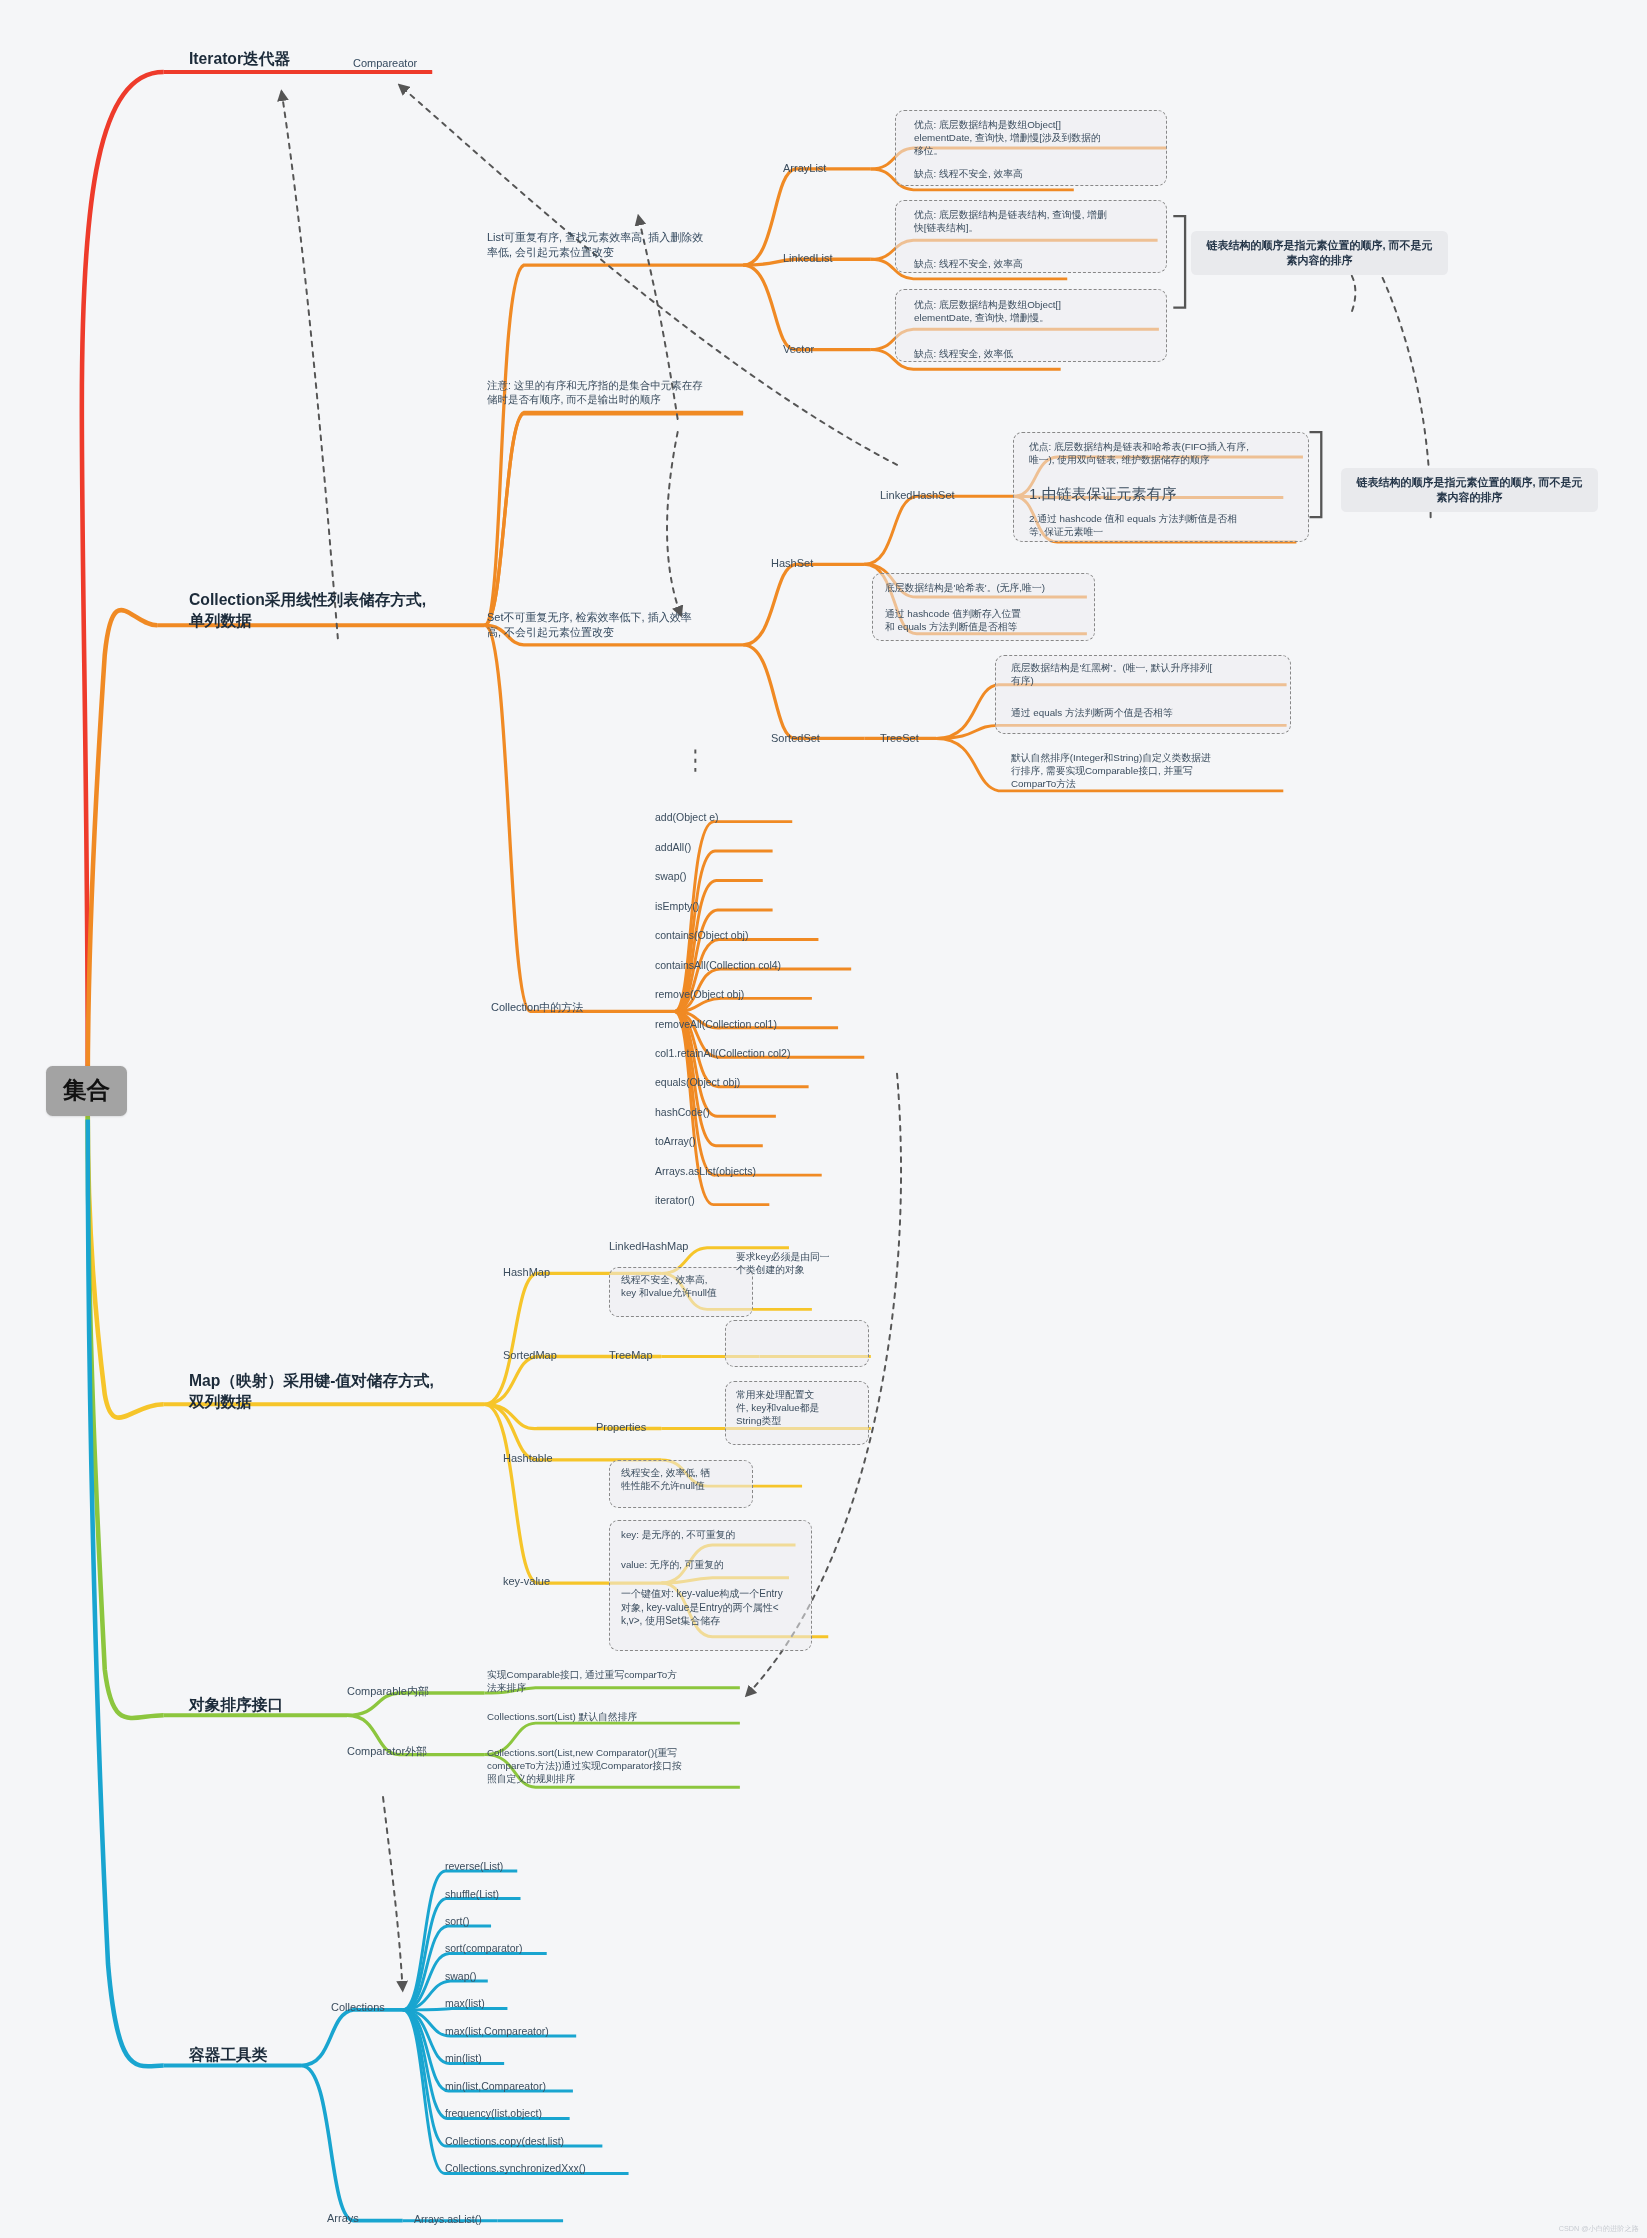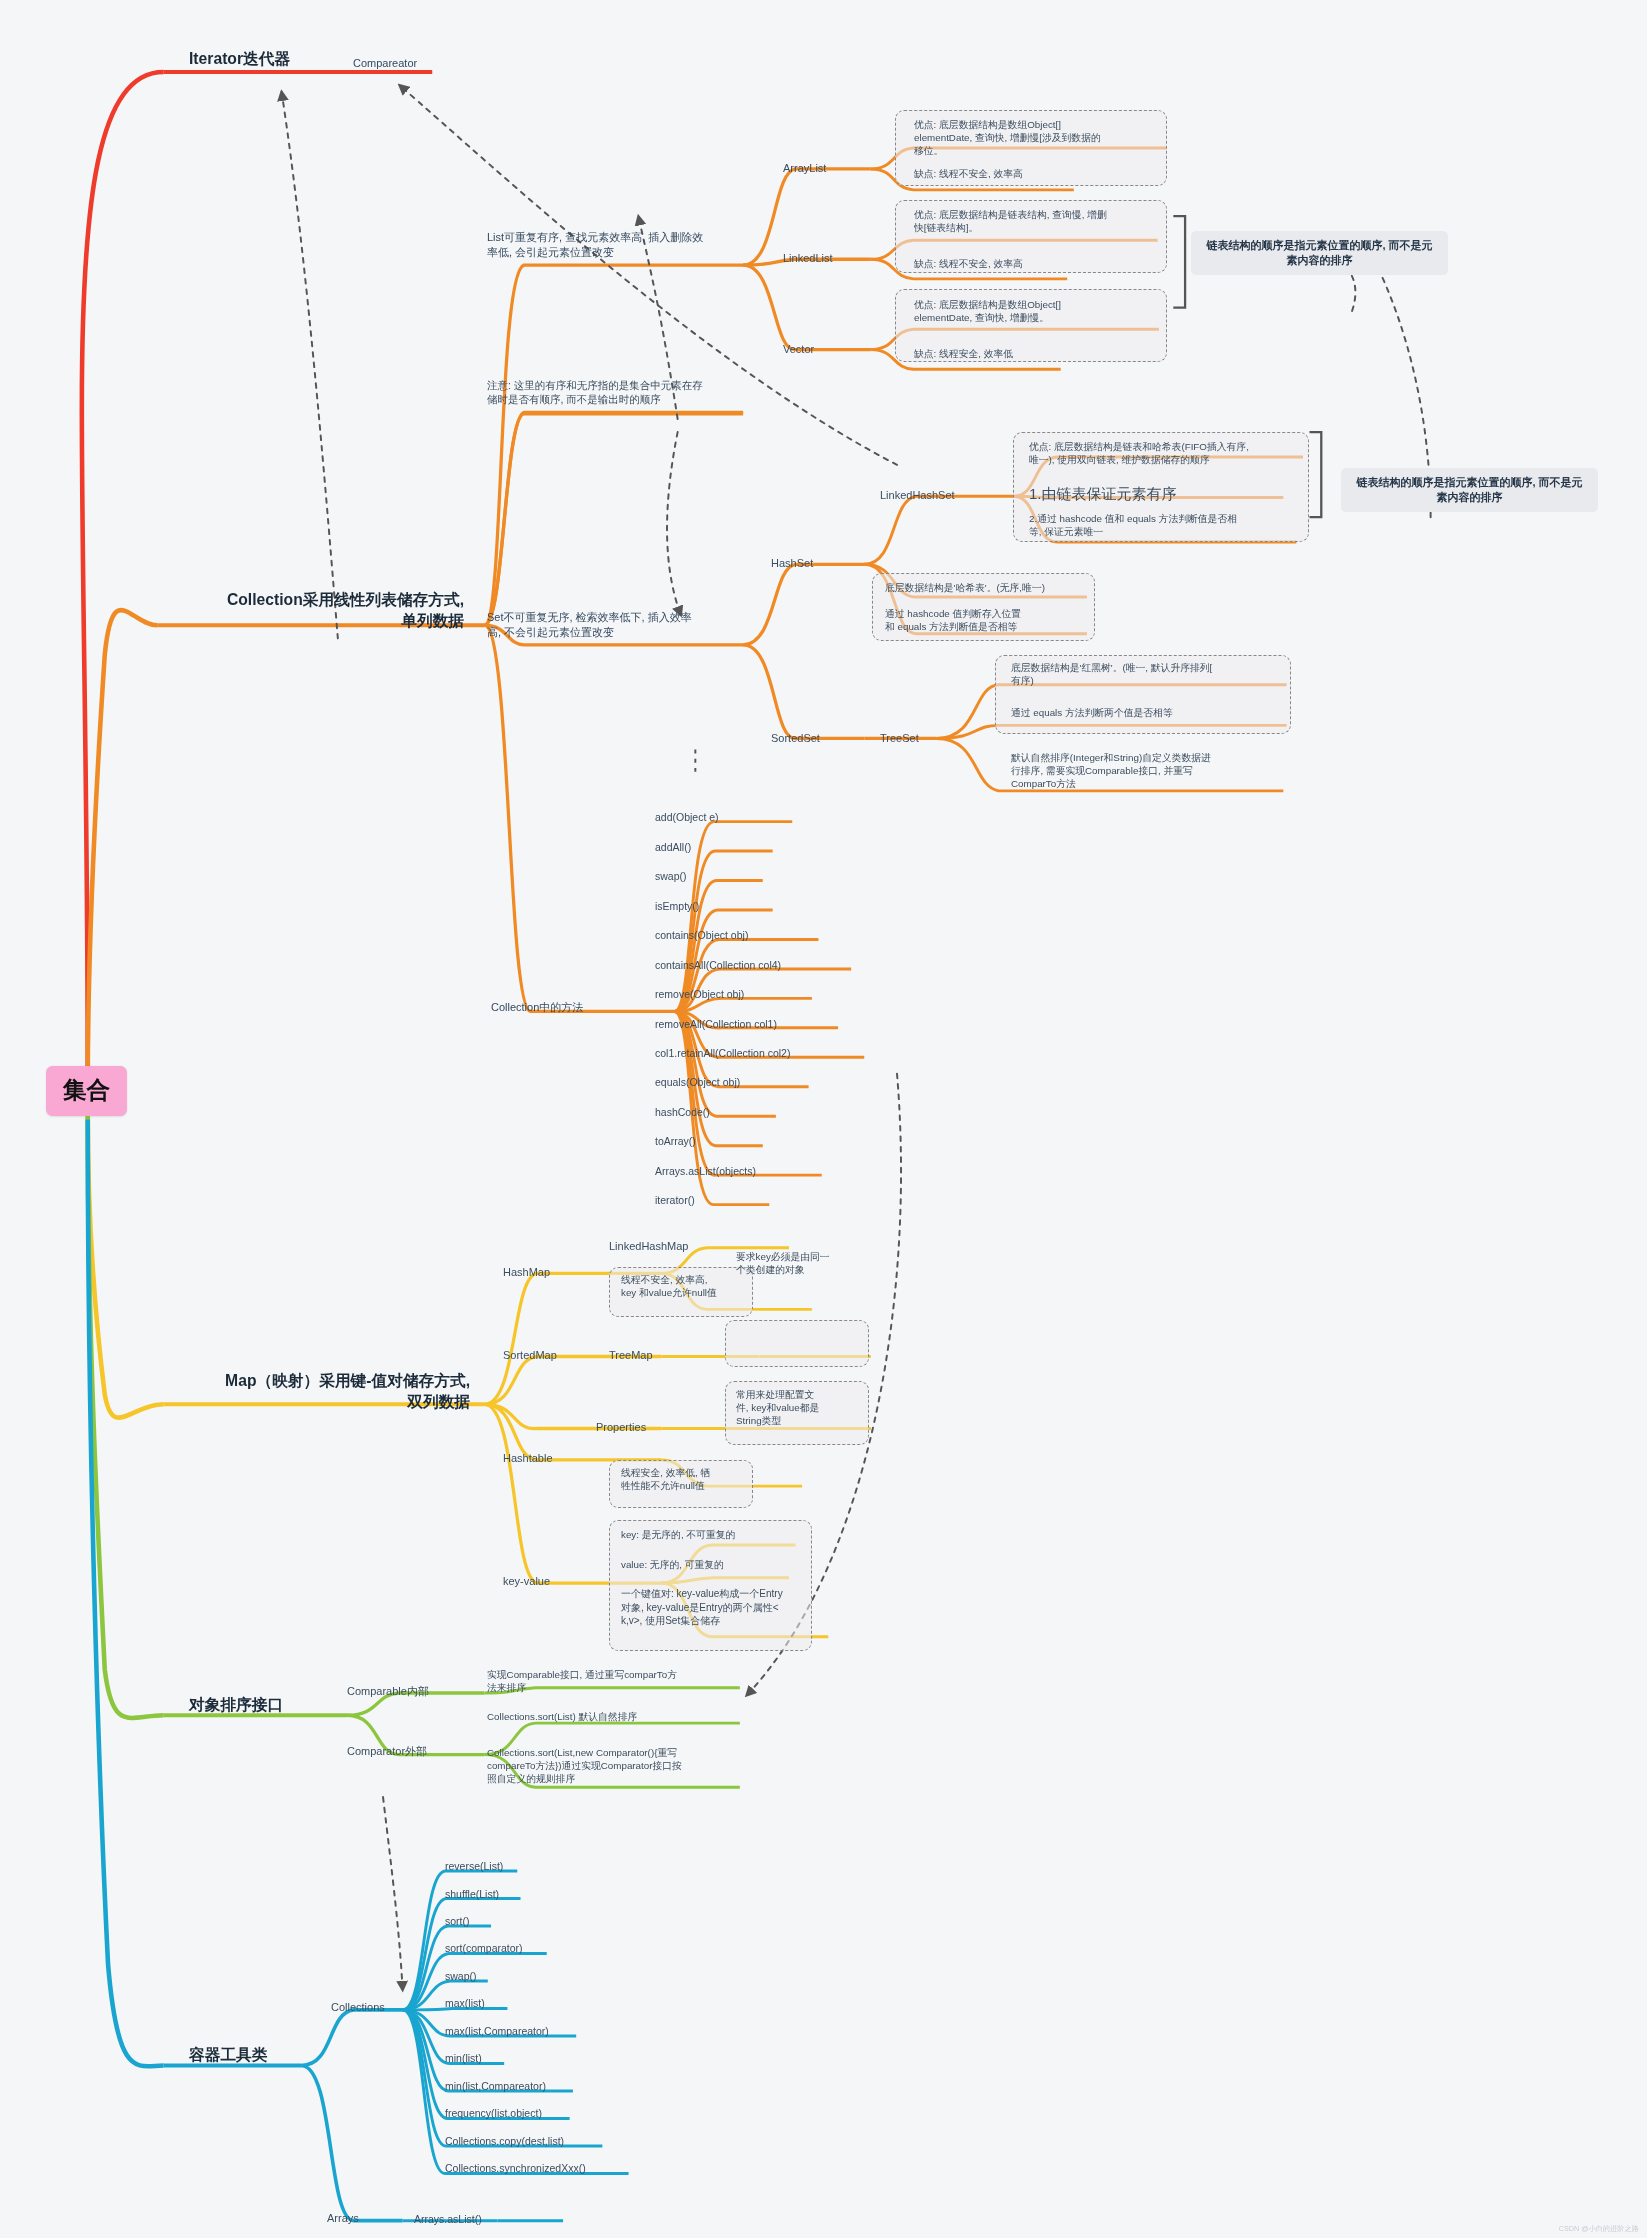--- a/index.html
+++ b/index.html
@@ -16,35 +16,34 @@
   svg.links { position:absolute; left:0; top:0; width:1648px; height:2239px; pointer-events:none; }
 
   .node {
     position: absolute;
     color: #2b3a4a;
     line-height: 1.35;
     white-space: pre-line;
   }
   
   .root {
-    background:#f9a8d4;
+    background:#a3a3a3;
     border-radius: 6.5px;
     box-shadow: 0 0.7px 2px rgba(0,0,0,.10);
     font-size: 23.6px;
     font-weight: 700;
     color:#111;
     padding: 9.2px 17px;
     text-align:right;
   }
   
   .l1 {
     font-size: 15.7px;
     font-weight: 700;
     color:#1c2b3a;
-    text-align:right;
   }
   .l2 { font-size: 12.4px; color:#34495e; }
   .l3 { font-size: 11px; color:#3b4d5e; }
   .l4 { font-size: 10.5px; color:#3b4d5e; }
 
   
   .dashbox {
     position:absolute;
     border: 1.3px dashed #888;
     border-radius: 9.2px;

